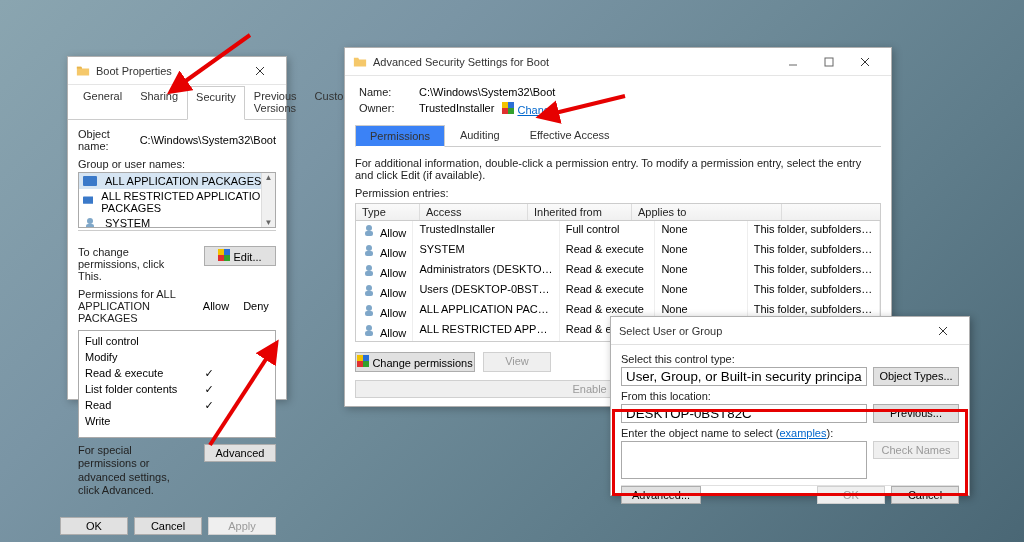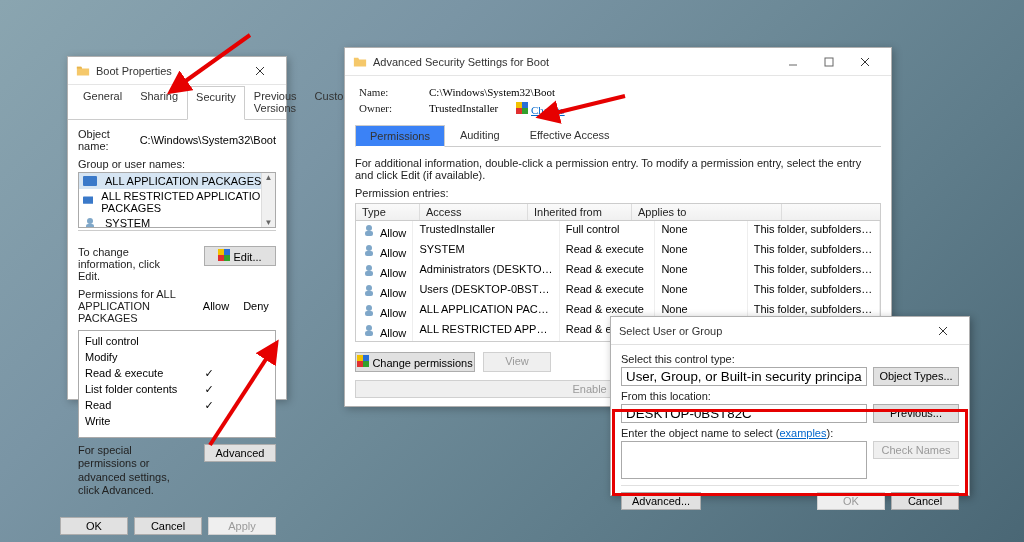--- a/index.html
+++ b/index.html
@@ -50,21 +50,21 @@
   .scroll-thin { position:absolute; right:0; top:0; bottom:0; width:14px; border-left:1px solid #ddd; background:#f0f0f0; display:flex; flex-direction:column; align-items:center; justify-content:space-between; font-size:8px; color:#666;}
   .permbox { border:1px solid #aaa; height: 108px; background:#fff; padding:2px 6px; }
   .permrow { display:flex; align-items:center; height:16px; }
   .permrow .txt { flex:1; }
   .chk { width: 40px; text-align:center; font-size:11px; }
   .footerbtns { display:flex; justify-content:flex-end; gap:6px; padding:6px 10px 10px; }
   .btn { border:1px solid #adadad; background:#e1e1e1; padding:2px 0; min-width:68px; text-align:center; }
   .btn.disabled { color:#9a9a9a; background:#efefef; border-color:#d0d0d0; }
   .link { color:#0066cc; text-decoration:underline; cursor:pointer; }
   
-  .fieldrow { display:flex; gap:10px; padding: 2px 4px; font-family: Liberation Serif, serif; }
+  .fieldrow { display:flex; padding: 2px 4px; }
   .fieldrow .k { width:60px; color:#222; }
   .tabs2 { display:flex; border-bottom:1px solid #ccc; margin: 6px 0 0; }
   .tabs2 .t { padding:4px 14px; border:1px solid transparent; color:#333; }
   .tabs2 .t.active { border:1px solid #ccc; border-bottom-color:#fff; background:#3b82f6; position:relative; top:1px; }
   .note { padding:10px 0 6px; color:#222; }
   .grid { border:1px solid #ccc; }
   .grid .hdr, .grid .gr { display:flex; }
   .grid .hdr { border-bottom:1px solid #ccc; background: linear-gradient(#fafafa,#f0f0f0); }
   .grid .cell { padding:2px 6px; overflow:hidden; white-space:nowrap; text-overflow:ellipsis; border-right:1px solid #eee; }
   .grid .hdr .cell { font-weight:400; color:#222; border-right:1px solid #ddd; }
@@ -151,21 +151,21 @@
 
       <div class="scroll-thin">
           <span>▲</span>
           <span>▼</span>
         </div>
     </div>
     <div style="display:flex; justify-content:flex-end; padding:2px 0 4px;">
       <div style="flex:0 0 auto; height:12px; border-top:1px solid #ccc; width:100%;"></div>
     </div>
     <div class="row" style="align-items:flex-start">
-      <span class="lbl" style="flex:1">To change information, click Edit.</span>
+      <span class="lbl" style="flex:1">To change permissions, click This.</span>
       <div class="smallbtn">
         <span class="shield"><svg viewBox="0 0 12 12">
               <path fill="#f2c200" d="M0 0h6v6H0z"></path>
               <path fill="#2a6fd6" d="M6 0h6v6H6z"></path>
               <path fill="#e03030" d="M0 6h6v6H0z"></path>
               <path fill="#33a02c" d="M6 6h6v6H6z"></path>
             </svg></span>
         <span>Edit...</span>
       </div>
     </div>
@@ -378,21 +378,21 @@
       <div class="btn rightbtn">Previous...</div>
     </div>
     <div class="lbl">
       <span>Enter the object name to select</span>
       (<span class="link">examples</span>):
     </div>
     <div style="display:flex; gap:6px; margin:2px 0 6px">
       <textarea class="ta" style=""></textarea>
       <div class="btn rightbtn disabled" style="align-self:flex-start">Check Names</div>
     </div>
-    <div style="display:flex; justify-content:space-between; border-top:1px solid #e0e0e0; padding-top:6px">
+    <div style="display:flex; justify-content:space-between; border-top:1px solid #e0e0e0; ">
       <div class="btn" style="min-width:80px">Advanced...</div>
       <div style="display:flex; gap:6px">
         <div class="btn disabled">OK</div>
         <div class="btn">Cancel</div>
       </div>
     </div>
   </div>
 </div>
 
 <div class="redborder" style="left:612px; top:409px; width:356px; height:87px;"></div>

